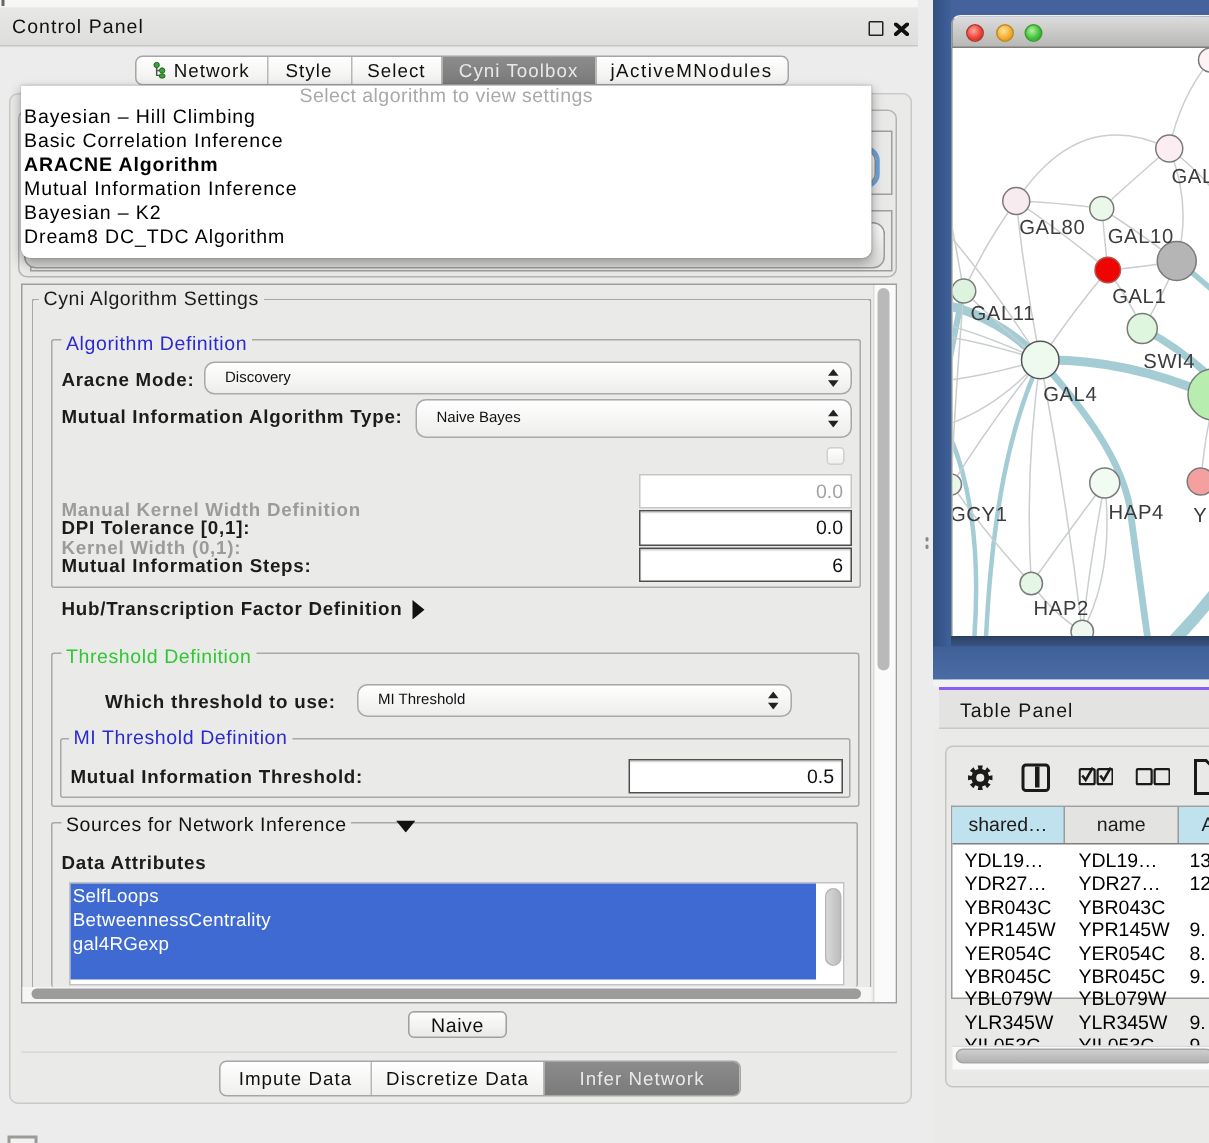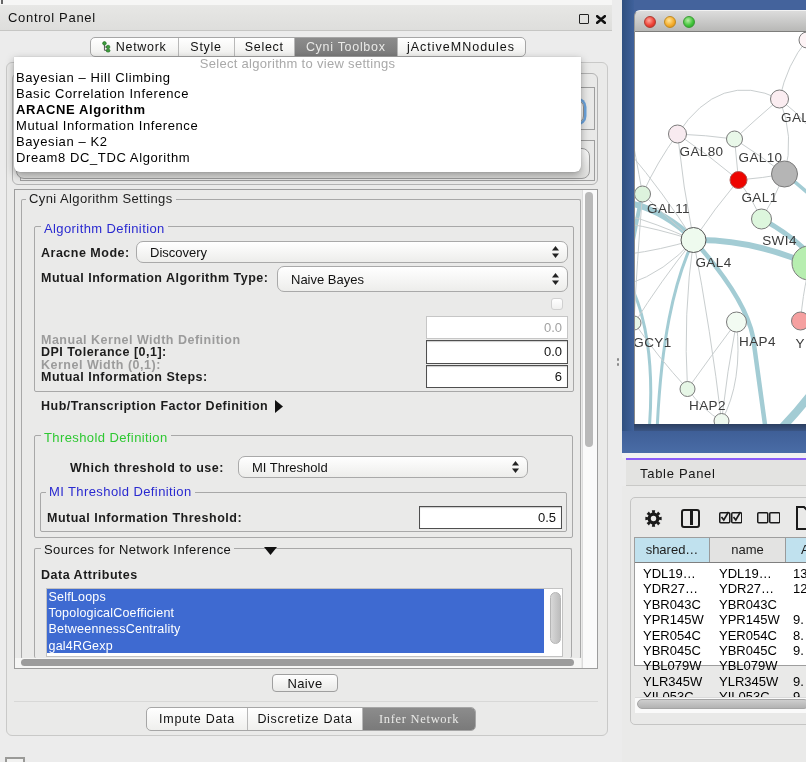--- a/index.html
+++ b/index.html
@@ -14,21 +14,21 @@
 .tabcapsule { border:1px solid #a6a6a6; border-radius:5px; background:linear-gradient(#ffffff,#efefed); display:flex; overflow:hidden; }
 .tabcapsule .seg { font-size:12.5px; letter-spacing:0.7px; color:#111; display:flex; align-items:center; justify-content:center; border-right:1px solid #b8b8b8; padding:0 11px; white-space:nowrap; }
 .tabcapsule .seg:last-child { border-right:none; }
 .tabcapsule .sel { background:linear-gradient(#8c8c8c,#7a7a7a); color:#e9e9e7; }
 #outerpanel { left:6px; top:62px; width:602px; height:674px; background:#eaeae9; border:1px solid #c9c9c8; border-radius:6px; }
 #innerpanel { left:12px; top:73px; width:586px; height:112px; background:#e9e9e8; border:1px solid #b3b3b3; border-radius:6px; }
 .gbox { position:absolute; border:1px solid #a8a8a8; border-radius:2px; }
 .gtitle { position:absolute; top:-8px; font-size:13px; background:#eaeae9; padding:0 3px; white-space:nowrap; letter-spacing:0.4px; }
 .lbl { position:absolute; font-size:12.5px; font-weight:bold; color:#1c1c1c; white-space:nowrap; letter-spacing:0.5px; }
 .dis { color:#9b9b9b;margin-top:37px; }
-.combo { position:absolute; border:1px solid #a9a9a9; border-radius:7px; background:linear-gradient(#ffffff,#ededeb); font-size:13px; color:#111; }
+.combo { position:absolute; border:1px solid #a9a9a9; border-radius:7px; background:linear-gradient(#ffffff,#ededeb); font-size:10px; color:#111; }
 .combo .ct { position:absolute; left:13px; top:50%; transform:translateY(-50%); white-space:nowrap; }
 .combo .arr { position:absolute; right:7px; top:50%; transform:translateY(-50%); width:9px; height:12px; }
 .field { position:absolute; background:#fff; font-size:13px; color:#111; text-align:right; padding-right:5px; line-height:21px; }
 .fdark { border:1px solid #4f4f4f; box-shadow:inset 0 1px 1px rgba(0,0,0,0.2); }
 .flight { border:1px solid #c6c6c6; color:#a2a2a2; }
 #list { left:45.5px; top:588px; width:517.5px; height:69px; background:#fff; border:1px solid #c2c2c2; }
 #listsel { position:absolute; left:0; top:0; width:497px; height:64.3px; background:#3e6ad1; }
 #listsel div { font-size:12.5px; letter-spacing:0.2px; color:#fff; padding-left:2px; height:16.2px; line-height:16.2px; white-space:nowrap; }
 #applybtn { left:272px; top:673.5px; width:66px; height:18.5px; border:1px solid #9f9f9f; border-radius:4px; background:linear-gradient(#fefefe,#e9e9e7); font-size:13px; letter-spacing:0.4px; color:#111; text-align:center; line-height:17px; }
 
@@ -125,36 +125,35 @@
 
   <div class="gbox" style="left:33.5px;top:547.5px;width:538.5px;height:110px;border-bottom:none;"></div>
   <div class="gtitle" style="left:41px;top:541.5px;color:#111;">Sources for Network Inference</div>
   <svg class="abs" style="left:264px;top:547px;z-index:5;" width="13" height="8" viewBox="0 0 13 8">
       <path d="M0 0 L13 0 L6.5 8 Z" fill="#111"></path>
     </svg>
   <div class="lbl" style="left:41px;top:568px;">Data Attributes</div>
   <div class="abs" id="list">
     <div id="listsel">
       <div>SelfLoops</div>
-      <div>TopologicalCoefficient</div>
       <div>BetweennessCentrality</div>
       <div>gal4RGexp</div>
     </div>
     <div style="position:absolute;right:1.5px;top:3px;width:11px;height:52px;border-radius:6px;background:linear-gradient(90deg,#d8d8d8,#bdbdbd);border:1px solid #b5b5b5;"></div>
   </div>
 
   <div class="abs" style="left:15px;top:658px;width:566px;height:10px;background:#f6f6f5;"></div>
   <div class="abs" style="left:21px;top:659px;width:553px;height:6.5px;border-radius:3.5px;background:#9c9c9c;"></div>
 
   <div class="abs" id="applybtn">Naive</div>
   <div class="abs" style="left:14px;top:701px;width:584px;height:1px;background:#d8d8d7;"></div>
   <div class="abs tabcapsule" style="left:146px;top:707px;height:24px;">
     <div class="seg" style="width:101px;">Impute Data</div>
     <div class="seg" style="width:115px;">Discretize Data</div>
-    <div class="seg sel" style="width:112px;font-family:Liberation Serif, serif;">Infer Network</div>
+    <div class="seg sel" style="width:130px;">Infer Network</div>
   </div>
 
   <div class="abs" style="left:5px;top:757px;width:20px;height:10px;border:2px solid #9a9a98;background:#f2f2f1;"></div>
 
   <div class="abs tabcapsule" style="left:90px;top:37px;height:20px;">
     <div class="seg" style="width:87.5px;"><svg width="12" height="14" viewBox="0 0 12 14" style="margin-right:4px;">
           <path d="M3 3 L3 11 L7 11 M3 7 L7 7" stroke="#555" stroke-width="1.2" fill="none"></path>
           <circle cx="3" cy="2.5" r="2.2" fill="#3d9e3d" stroke="#1d6b1d" stroke-width="0.8"></circle>
           <circle cx="7.5" cy="7" r="2.2" fill="#3d9e3d" stroke="#1d6b1d" stroke-width="0.8"></circle>
           <ellipse cx="7.5" cy="11.5" rx="2.4" ry="1.8" fill="#3d9e3d" stroke="#1d6b1d" stroke-width="0.8"></ellipse>

